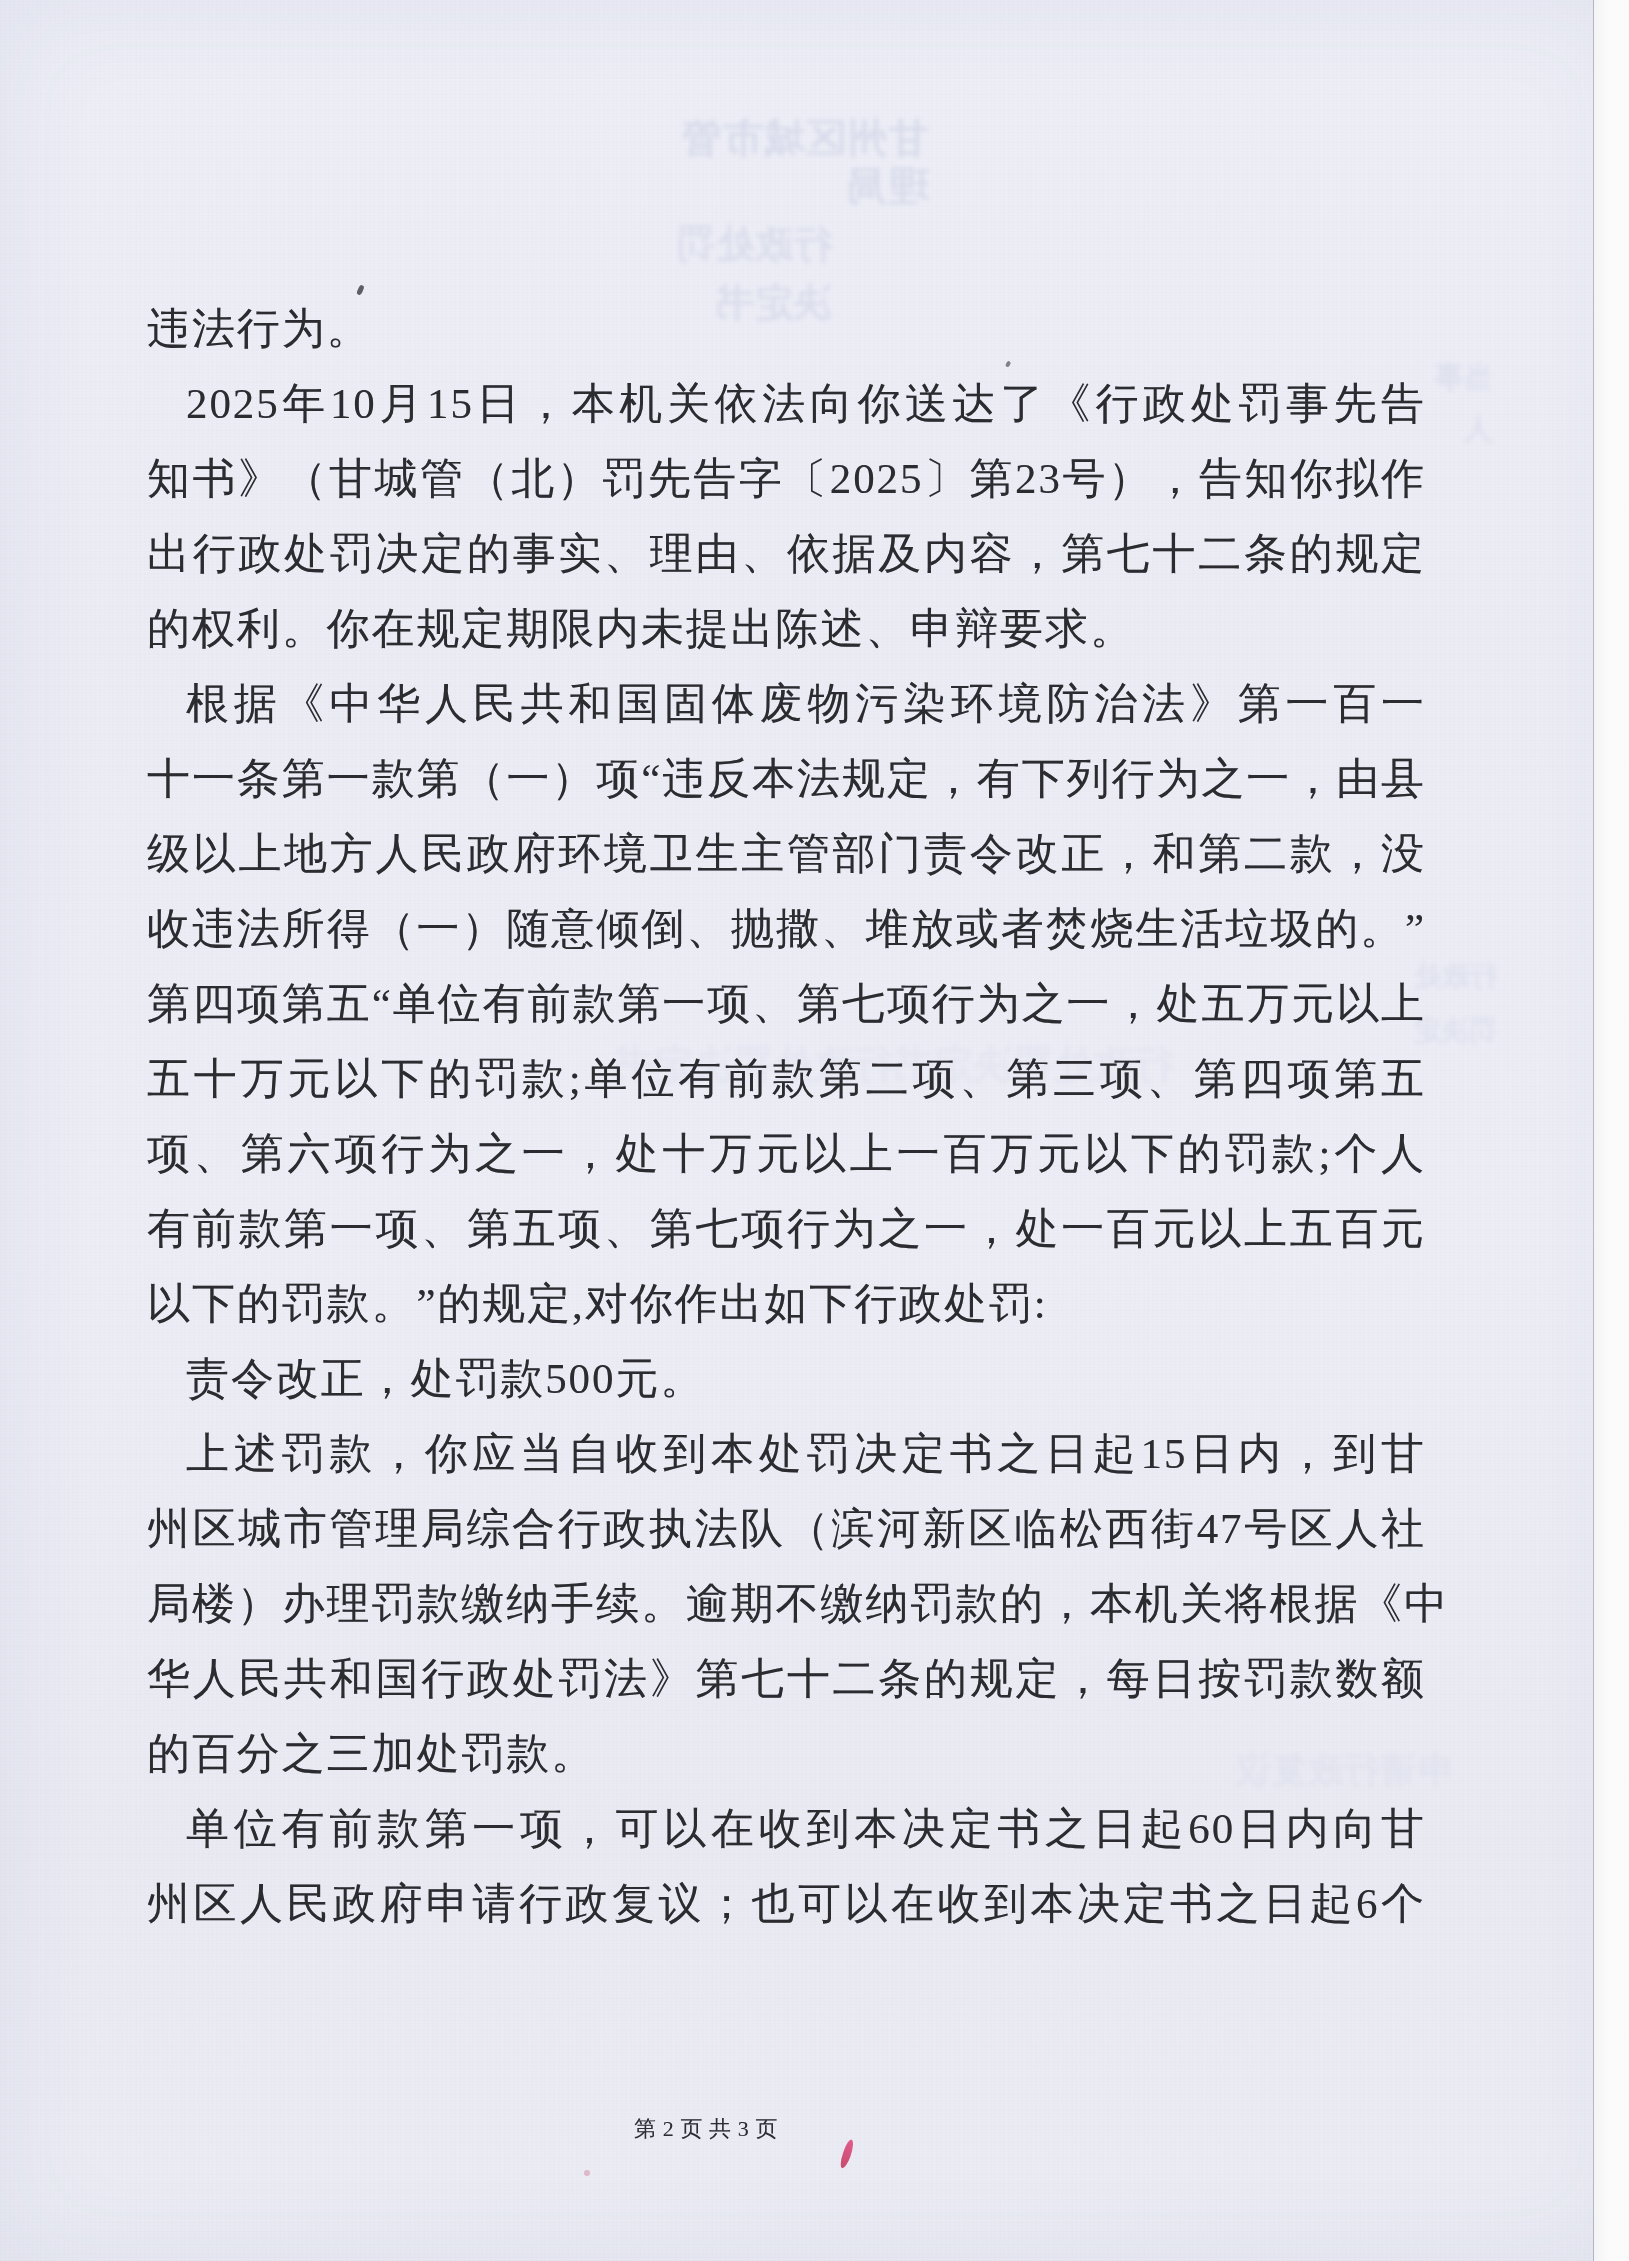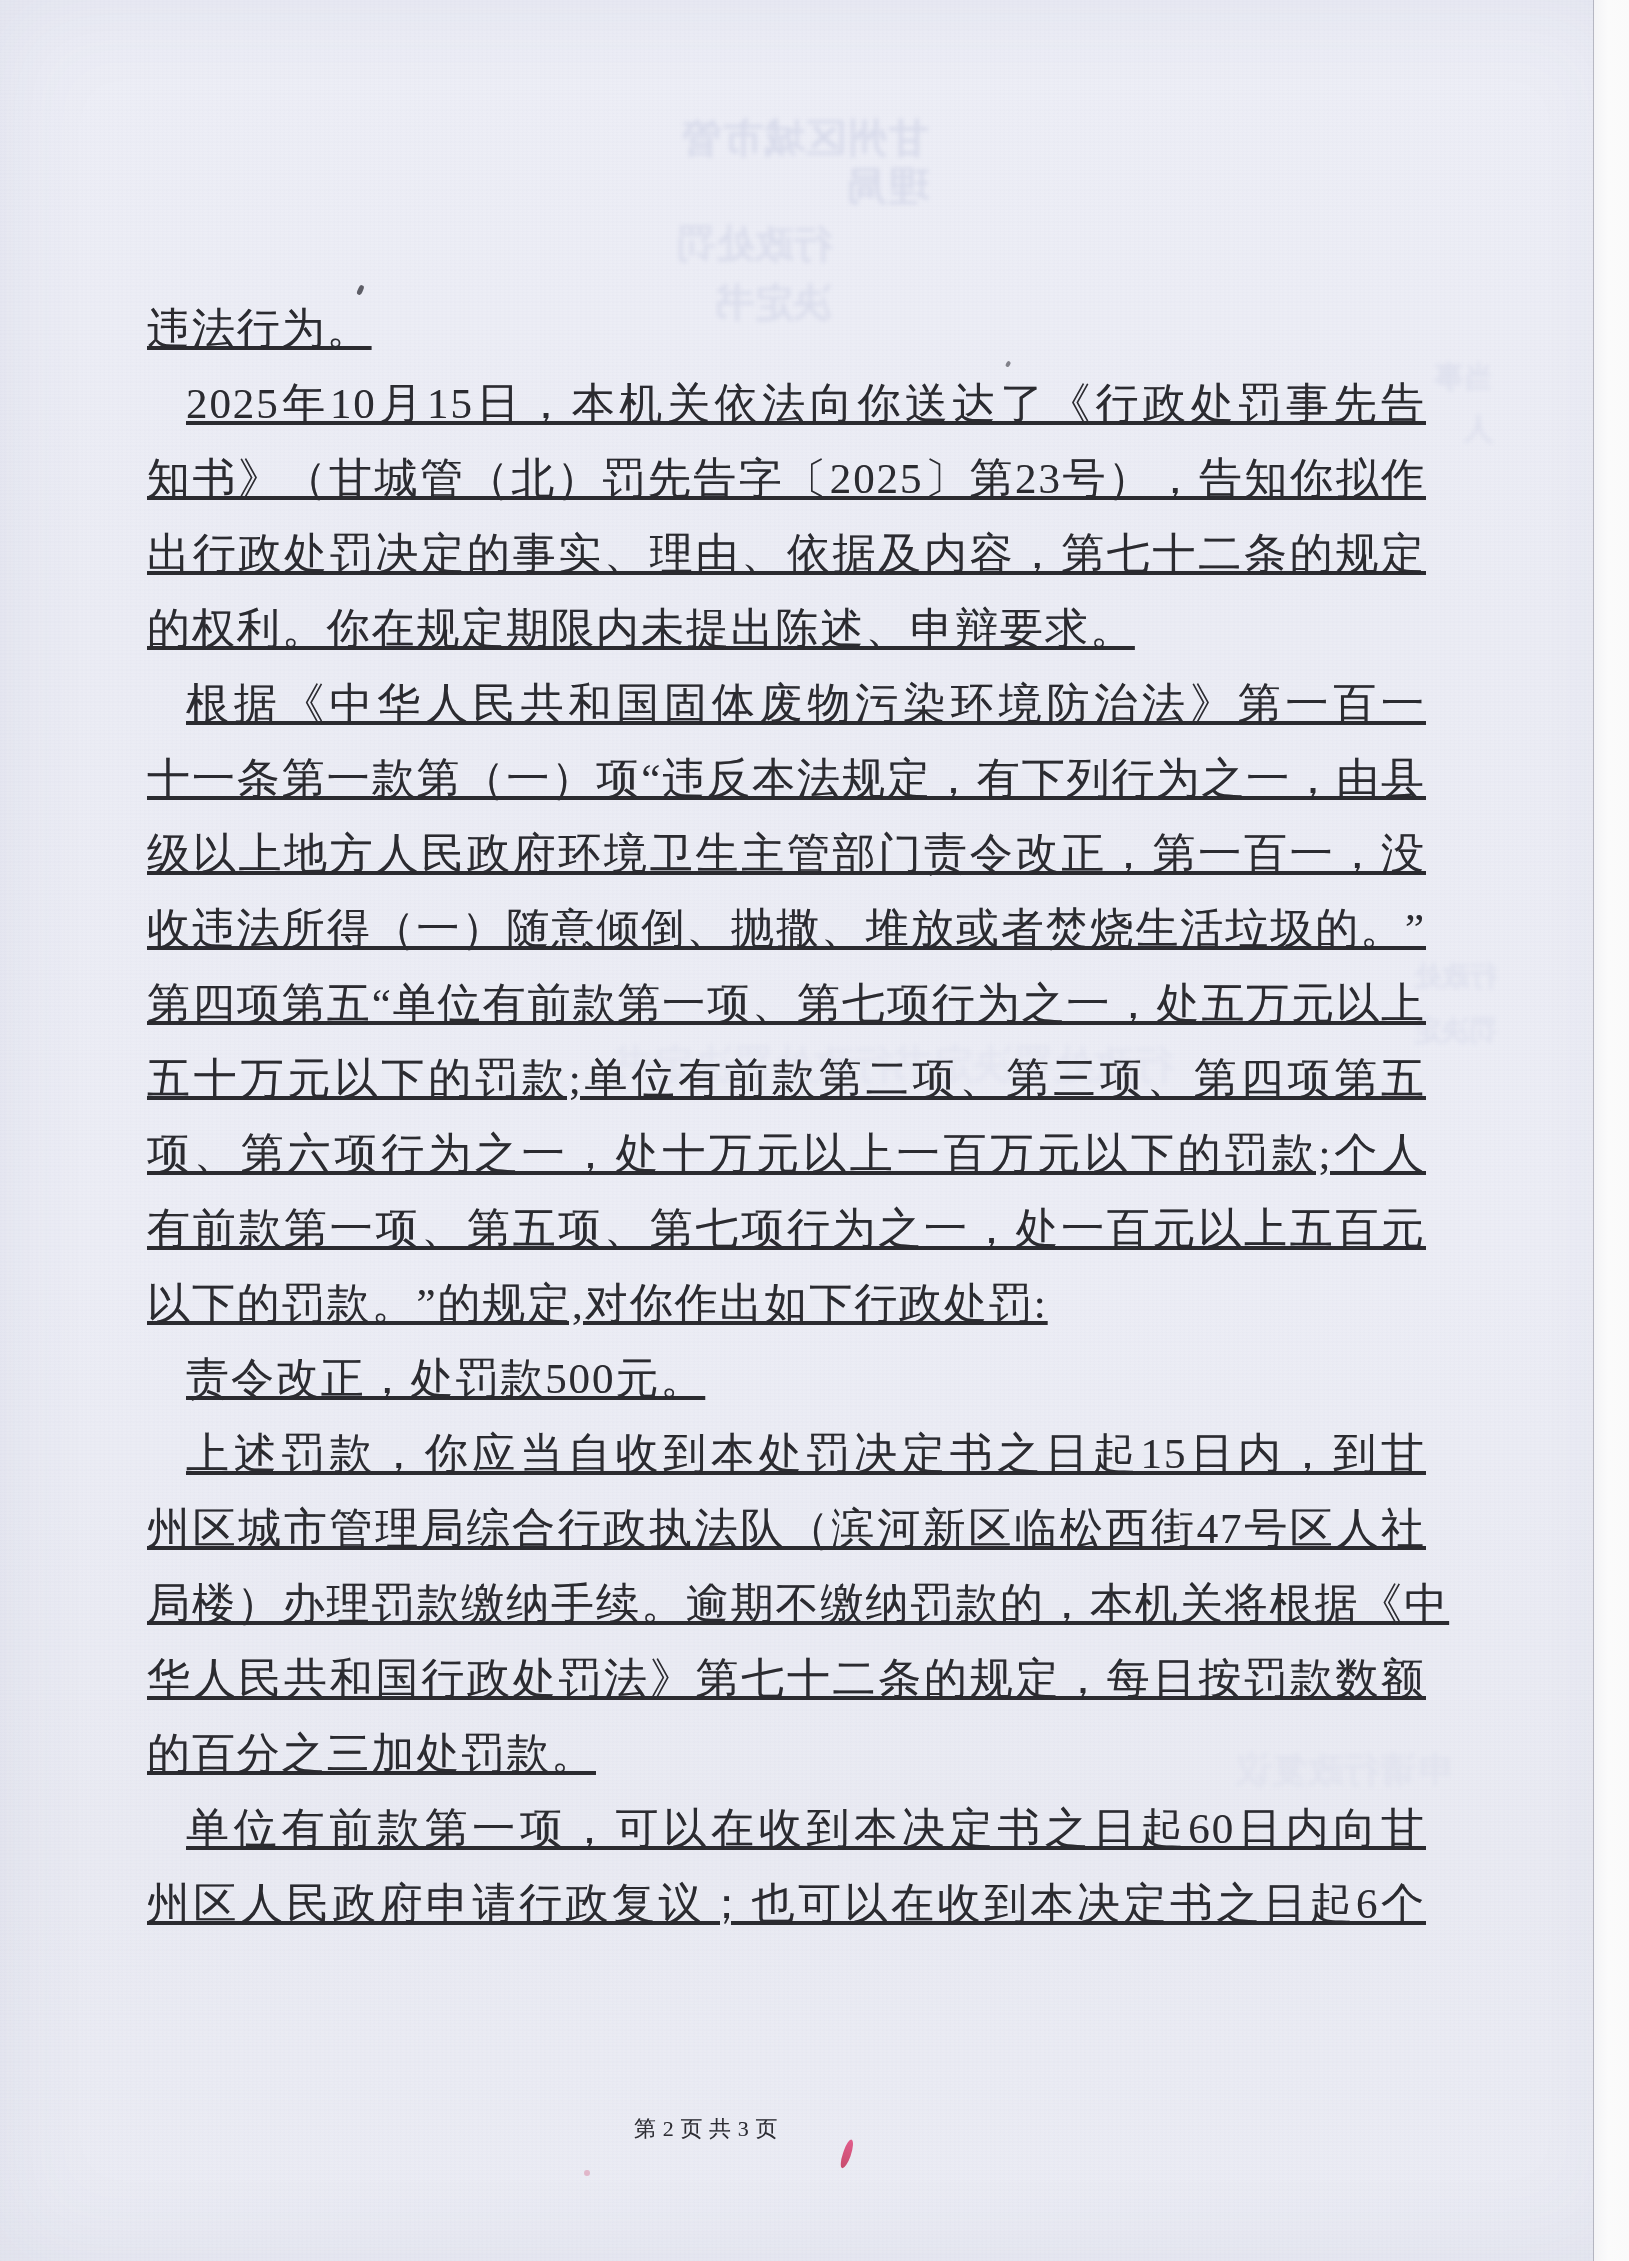--- a/index.html
+++ b/index.html
@@ -24,21 +24,20 @@
     position:absolute;left:147px;top:291px;width:1279px;
     font-size:43px;line-height:75px;letter-spacing:1.9px;
     color:#2b2b30;
     text-shadow:0 0 0.6px rgba(43,43,52,0.35);
   }
   .line{
     width:100%;
     text-align:justify;
     text-align-last:justify;
     white-space:nowrap;
-    text-decoration:underline;
   }
   .line.end{text-align-last:left;}
   .line.indent{text-indent:39px;}
   
   .footer{
     position:absolute;left:634px;top:2114px;
     font-size:22px;letter-spacing:0.6px;color:#2d2d33;
     text-shadow:0 0 0.6px rgba(43,43,52,0.3);
   }
   
@@ -87,21 +86,21 @@
 
   <div class="body-text">
 
   <div class="line end">违法行为。</div>
       <div class="line indent">2025年10月15日，本机关依法向你送达了《行政处罚事先告</div>
       <div class="line">知书》（甘城管（北）罚先告字〔2025〕第23号），告知你拟作</div>
       <div class="line">出行政处罚决定的事实、理由、依据及内容，第七十二条的规定</div>
       <div class="line end">的权利。你在规定期限内未提出陈述、申辩要求。</div>
       <div class="line indent">根据《中华人民共和国固体废物污染环境防治法》第一百一</div>
       <div class="line">十一条第一款第（一）项“违反本法规定，有下列行为之一，由县</div>
-      <div class="line">级以上地方人民政府环境卫生主管部门责令改正，第一百一，没</div>
+      <div class="line">级以上地方人民政府环境卫生主管部门责令改正，和第二款，没</div>
       <div class="line">收违法所得（一）随意倾倒、抛撒、堆放或者焚烧生活垃圾的。”</div>
       <div class="line">第四项第五“单位有前款第一项、第七项行为之一，处五万元以上</div>
       <div class="line">五十万元以下的罚款;单位有前款第二项、第三项、第四项第五</div>
       <div class="line">项、第六项行为之一，处十万元以上一百万元以下的罚款;个人</div>
       <div class="line">有前款第一项、第五项、第七项行为之一，处一百元以上五百元</div>
       <div class="line end">以下的罚款。”的规定,对你作出如下行政处罚:</div>
       <div class="line indent end">责令改正，处罚款500元。</div>
       <div class="line indent">上述罚款，你应当自收到本处罚决定书之日起15日内，到甘</div>
       <div class="line">州区城市管理局综合行政执法队（滨河新区临松西街47号区人社</div>
       <div class="line">局楼）办理罚款缴纳手续。逾期不缴纳罚款的，本机关将根据《中</div>

